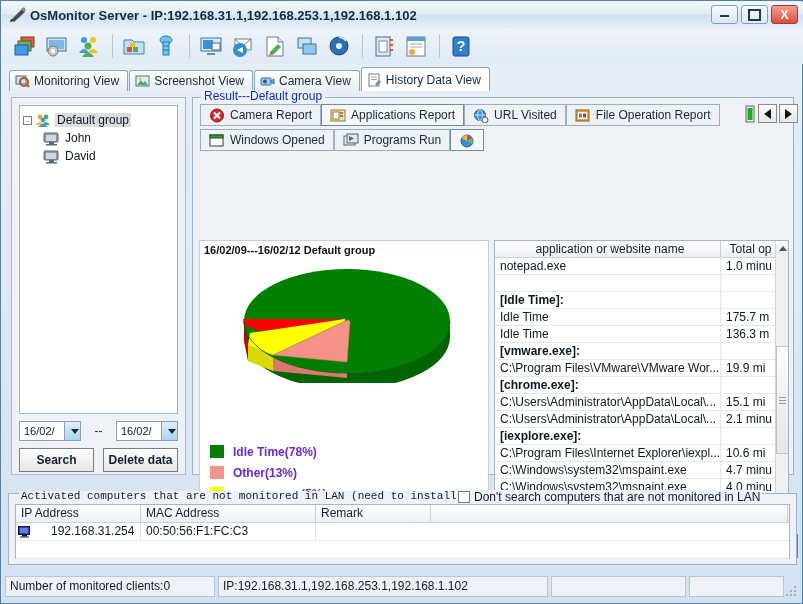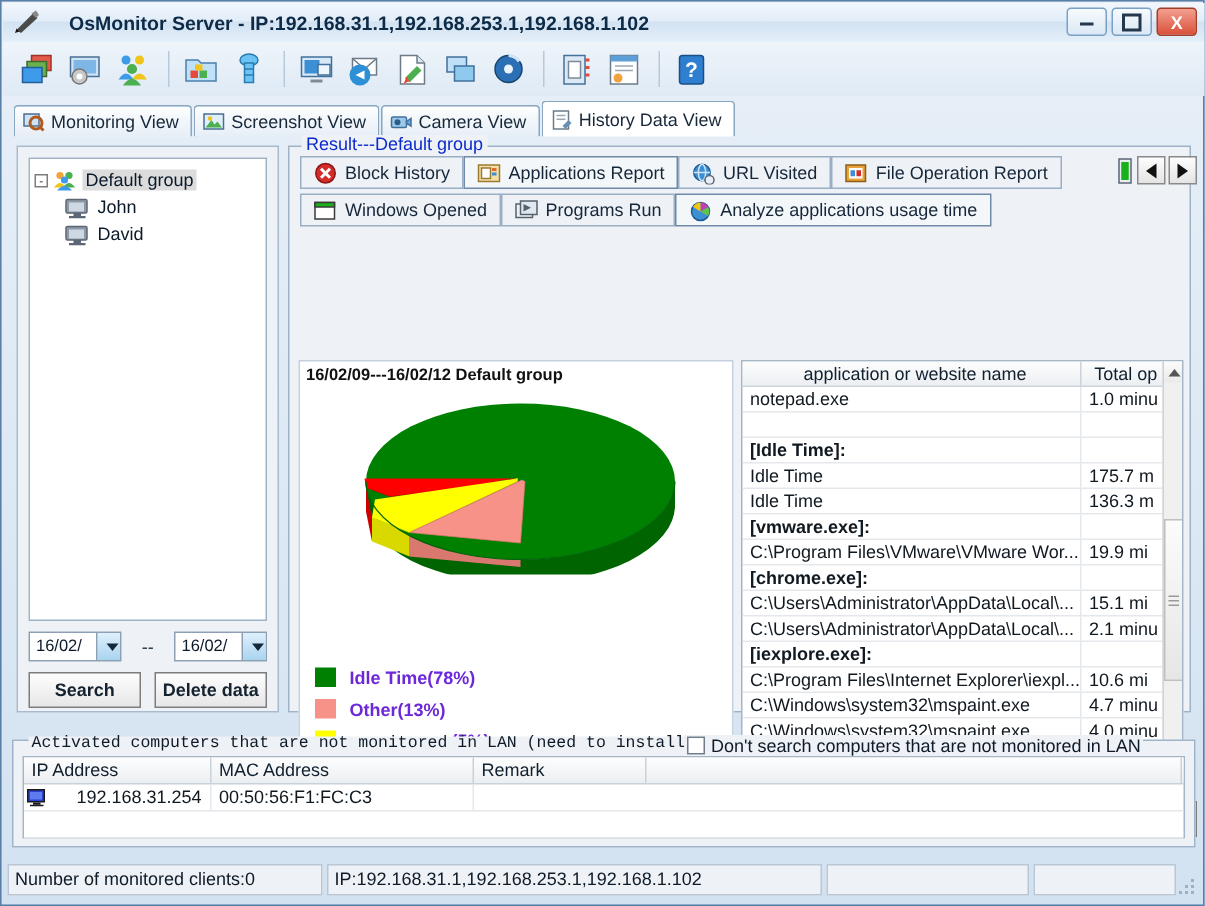--- a/index.html
+++ b/index.html
@@ -18,21 +18,21 @@
   }
   
   .titlebar{
     position:absolute;left:1px;top:1px;width:801px;height:26px;
     background:linear-gradient(#f2f7fc 0%,#e2edf8 45%,#d2e2f2 50%,#e4eff9 100%);
     display:flex;align-items:center;
     box-sizing:border-box;
   }
   .title-icon{width:20px;height:18px;margin-left:6px;position:relative;}
   .title-text{
-    font-size:13px;font-weight:bold;color:#0d2a47;margin-left:18px;
+    font-size:13px;font-weight:bold;color:#0d2a47;margin-left:2px;
     white-space:nowrap;
     text-align:center;
   }
   .wbtns{position:absolute;right:5px;top:3px;display:flex;gap:3px;}
   .wbtn{
     width:27px;height:19px;border:1px solid #7ba0c5;border-radius:3px;
     background:linear-gradient(#f6fafd,#dbe8f5);
     display:flex;align-items:center;justify-content:center;
     box-sizing:border-box;
   }
@@ -540,21 +540,21 @@
     <div class="grouplabel">Result---Default group</div>
 
     <div class="tabrow" style="left:196px;top:14px;">
       <div class="rtab">
         <span class="ri">
           <svg width="16" height="15" viewBox="0 0 16 15">
             <circle cx="8" cy="7.5" r="6.5" fill="#d42b2b" stroke="#8e1515"></circle>
             <path d="M5 4.5 L11 10.5 M11 4.5 L5 10.5" stroke="#fff" stroke-width="2"></path>
           </svg>
         </span>
-        <span>Block History</span>
+        <span>Camera Report</span>
       </div>
       <div class="rtab sel">
         <span class="ri">
           <svg width="16" height="15" viewBox="0 0 16 15">
             <rect x="1" y="2" width="14" height="11" fill="#f3dfa8" stroke="#9a7b30"></rect>
             <rect x="3" y="4" width="6" height="7" fill="#fff" stroke="#9a7b30"></rect>
             <rect x="10" y="4" width="3" height="2" fill="#e06a2b"></rect>
             <rect x="10" y="7" width="3" height="2" fill="#3d8fd4"></rect>
           </svg>
         </span>
@@ -621,21 +621,20 @@
       </div>
       <div class="rtab sel">
         <span class="ri">
           <svg width="16" height="15" viewBox="0 0 16 15">
             <circle cx="8" cy="8" r="6" fill="#3d8fd4" stroke="#1d5a93"></circle>
             <path d="M8 8 L8 2 A6 6 0 0 1 13.2 5 Z" fill="#c03fb0"></path>
             <path d="M8 8 L13.2 5 A6 6 0 0 1 13 11 Z" fill="#5fc24e"></path>
             <path d="M8 8 L3 5 A6 6 0 0 1 8 2 Z" fill="#f0c419"></path>
           </svg>
         </span>
-        <span>Analyze applications usage time</span>
       </div>
     </div>
 
     <div class="chartarea">
       <div class="charttitle">16/02/09---16/02/12  Default group</div>
       <div class="pie">
         <svg width="218" height="120" viewBox="0 0 218 120">
 
           <path d="M6 58 A103 52 0 0 0 212 58 L212 74 A103 52 0 0 1 6 74 Z" fill="#006400"></path>
           <path d="M35 92 L35 108 L109 115 L109 99 Z" fill="#d9786f"></path>

